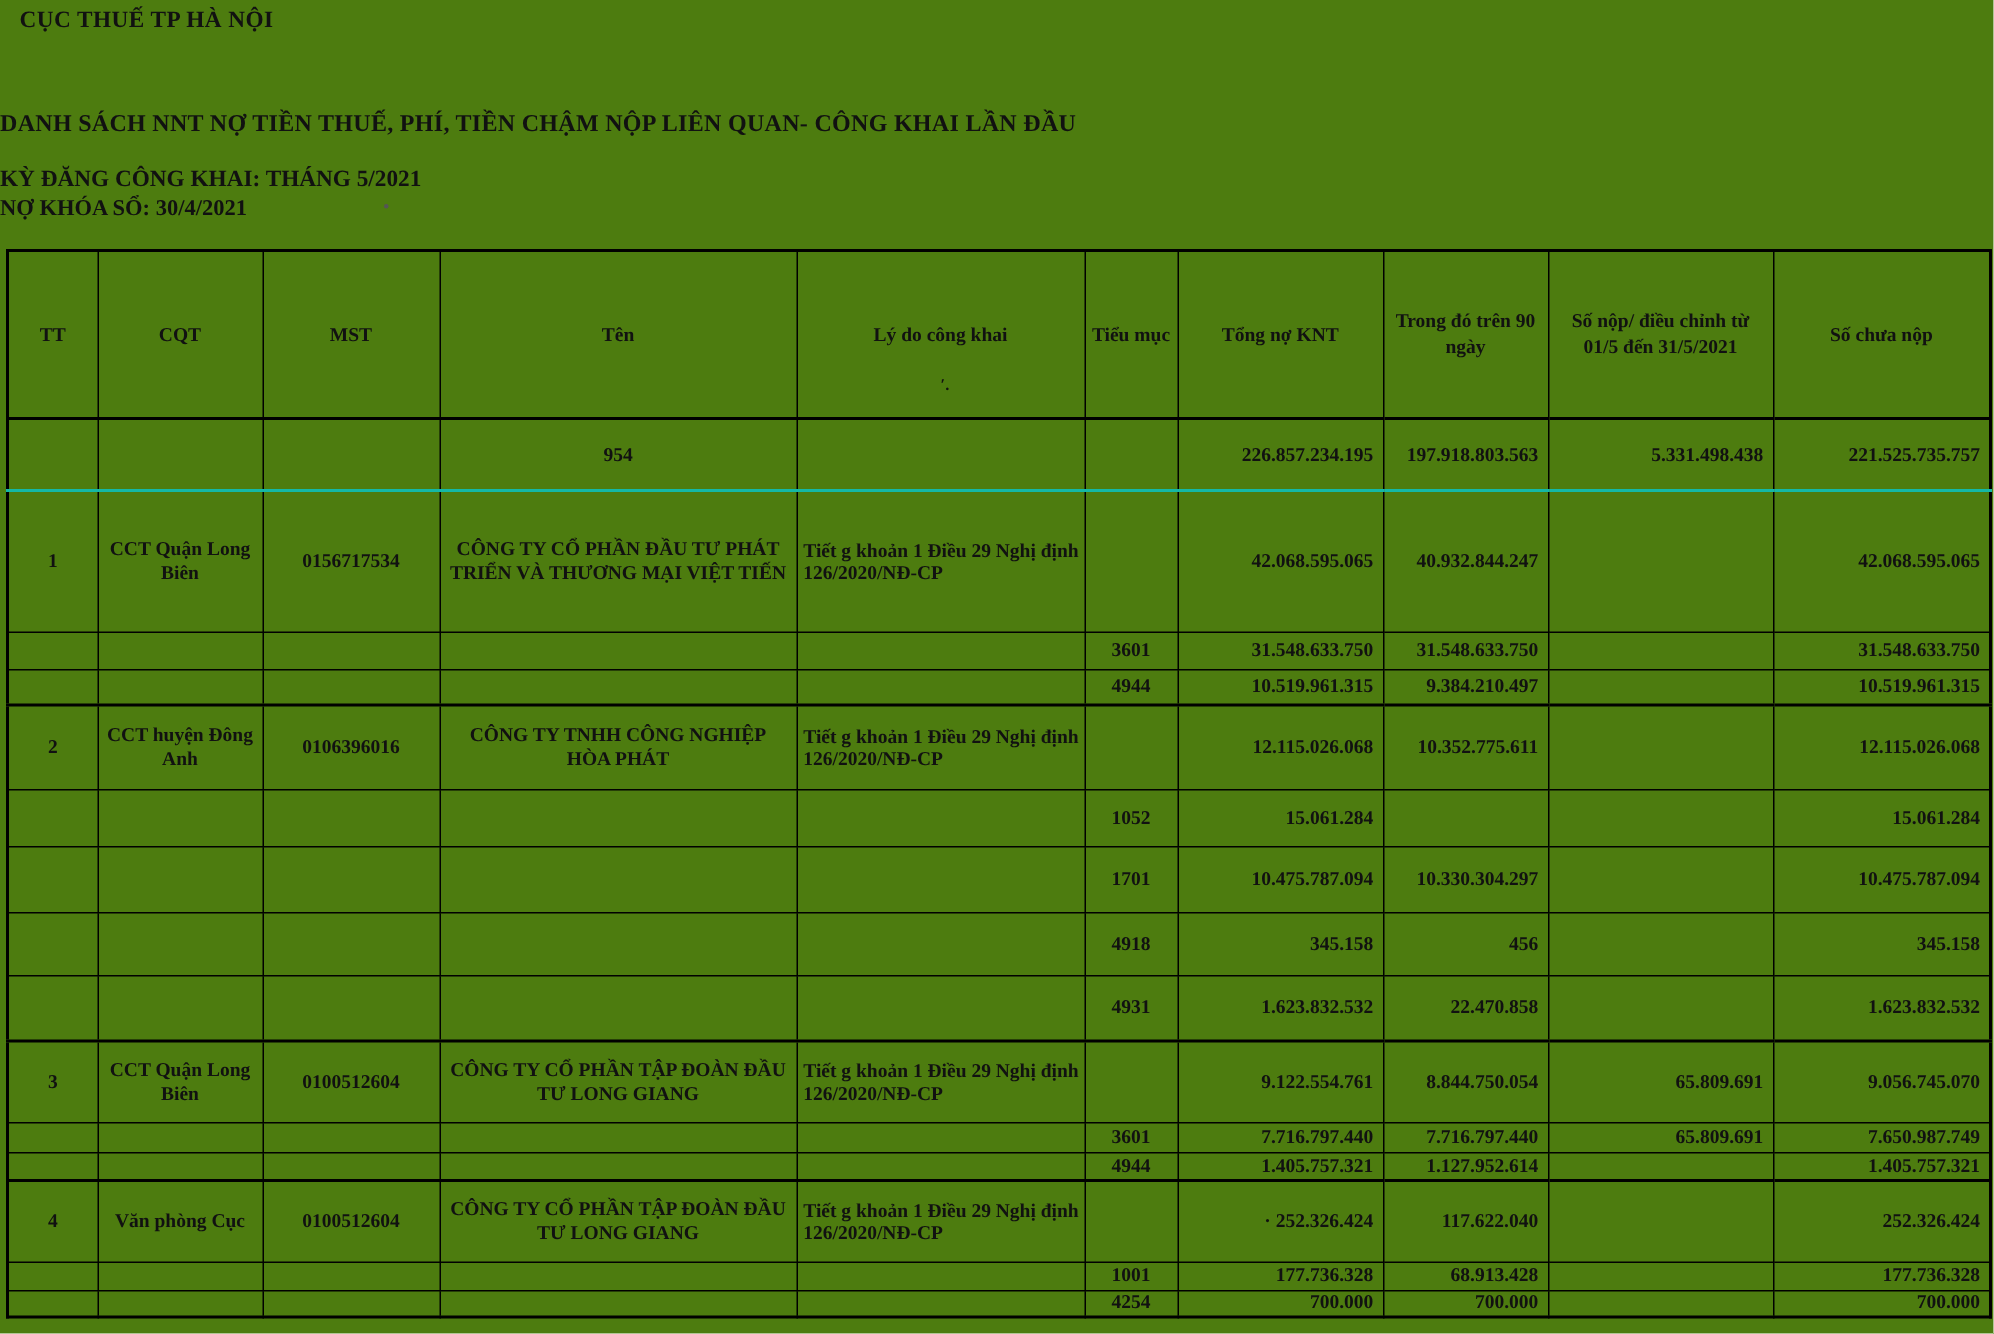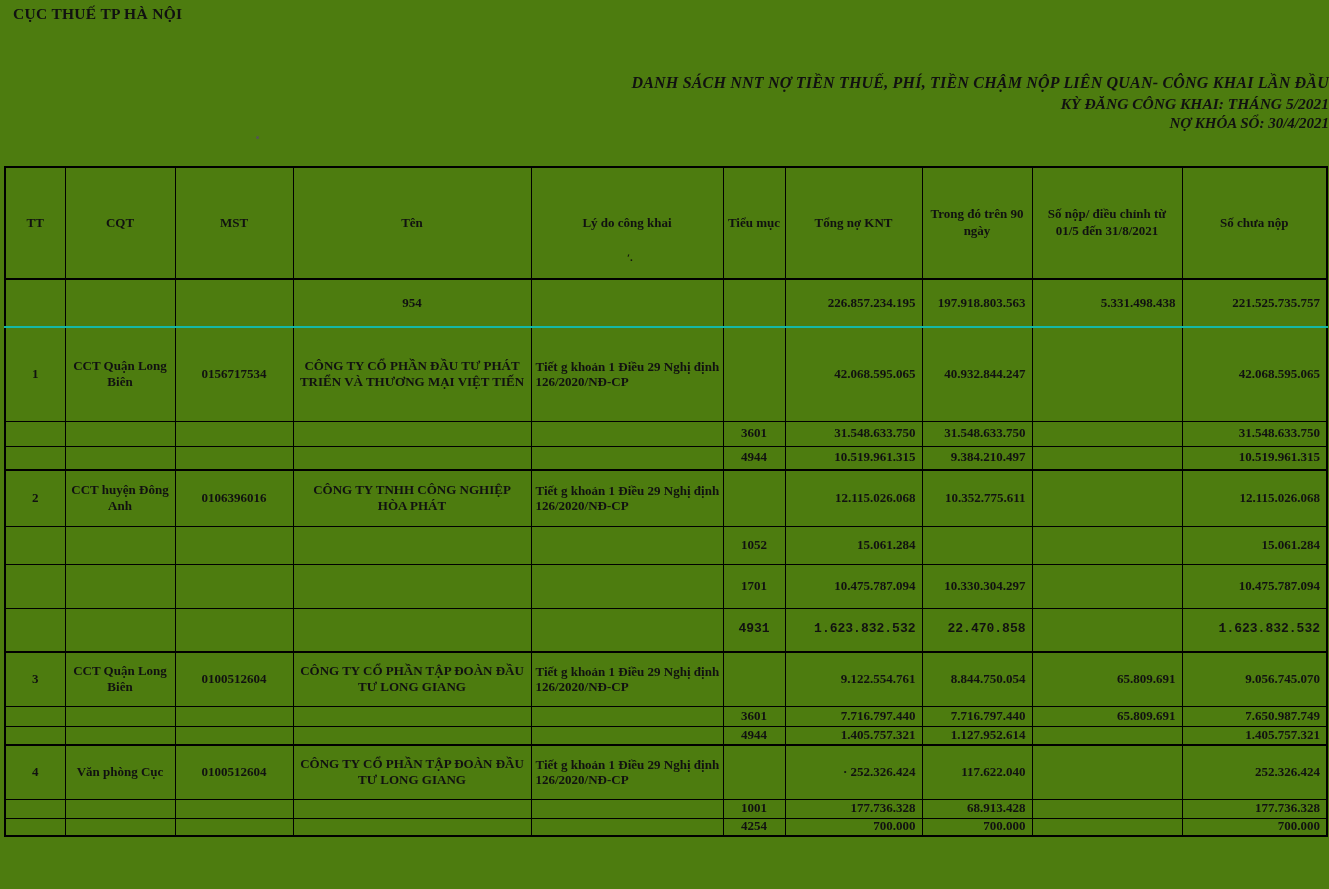--- a/index.html
+++ b/index.html
@@ -1,23 +1,23 @@
 <!DOCTYPE html>
 <html><head>
 <meta charset="utf-8">
 <style>
   html,body{margin:0;padding:0;background:#fff;}
   .page{
     position:relative;width:1329px;height:889px;background:#4d7c0f;overflow:hidden;
     font-family:"Liberation Serif","DejaVu Serif",serif;font-weight:bold;color:#111;
   }
   .agency{position:absolute;left:13px;top:5px;font-size:15.5px;letter-spacing:.3px;}
-  .titles{position:absolute;left:0;top:74px;width:100%;text-align:right;font-style:italic;}
+  .titles{position:absolute;left:0;top:74px;width:100%;text-align:left;}
   .t1{font-size:16px;letter-spacing:.2px;}
-  .t2{font-size:15.5px;margin-top:3px;}
+  .t2{font-size:15.5px;margin-top:19px;}
   .t3{font-size:15px;margin-top:2px;}
   .speck{position:absolute;left:256px;top:136px;width:3px;height:3px;background:#555;border-radius:50%;}
   table.debt-table{
     position:absolute;left:4px;top:166px;width:1322px;
     border-collapse:collapse;table-layout:fixed;border:2px solid #000;
   }
   th,td{border:1px solid #000;vertical-align:middle;padding:1px 4px;overflow:hidden;font-weight:bold;}
   thead tr{height:112px;}
   th{font-size:13px;text-align:center;line-height:1.3;border-bottom:2px solid #000;position:relative;}
   .hdr-note{position:absolute;left:50%;bottom:14px;font-size:11px;font-weight:bold;}
@@ -63,21 +63,21 @@
         <th>CQT</th>
         <th>MST</th>
         <th>Tên</th>
         <th>
           <span>Lý do công khai</span>
           <span class="hdr-note">ʹ.</span>
         </th>
         <th>Tiểu mục</th>
         <th>Tổng nợ KNT</th>
         <th>Trong đó trên 90 ngày</th>
-        <th>Số nộp/ điều chỉnh từ 01/5 đến 31/8/2021</th>
+        <th>Số nộp/ điều chỉnh từ 01/5 đến 31/5/2021</th>
         <th>Số chưa nộp</th>
       </tr>
     </thead>
     <tbody id="tbody">
         <tr class="row-summary" style="height: 48px;">
           <td class="c-tt"></td>
           <td class="c-cqt"></td>
           <td class="c-mst"></td>
           <td class="c-ten">954</td>
           <td class="c-lydo"></td>
@@ -152,21 +152,33 @@
           <td class="c-cqt"></td>
           <td class="c-mst"></td>
           <td class="c-ten"></td>
           <td class="c-lydo"></td>
           <td class="c-tieumuc">1701</td>
           <td class="c-num">10.475.787.094</td>
           <td class="c-num">10.330.304.297</td>
           <td class="c-num"></td>
           <td class="c-num">10.475.787.094</td>
         </tr>
-        <tr class="row-sub" style="height: 44px; font-family: Liberation Mono, monospace;">
+        <tr class="row-sub" style="height: 42px;">
+          <td class="c-tt"></td>
+          <td class="c-cqt"></td>
+          <td class="c-mst"></td>
+          <td class="c-ten"></td>
+          <td class="c-lydo"></td>
+          <td class="c-tieumuc">4918</td>
+          <td class="c-num">345.158</td>
+          <td class="c-num">456</td>
+          <td class="c-num"></td>
+          <td class="c-num">345.158</td>
+        </tr>
+        <tr class="row-sub" style="height: 44px;">
           <td class="c-tt"></td>
           <td class="c-cqt"></td>
           <td class="c-mst"></td>
           <td class="c-ten"></td>
           <td class="c-lydo"></td>
           <td class="c-tieumuc">4931</td>
           <td class="c-num">1.623.832.532</td>
           <td class="c-num">22.470.858</td>
           <td class="c-num"></td>
           <td class="c-num">1.623.832.532</td>

